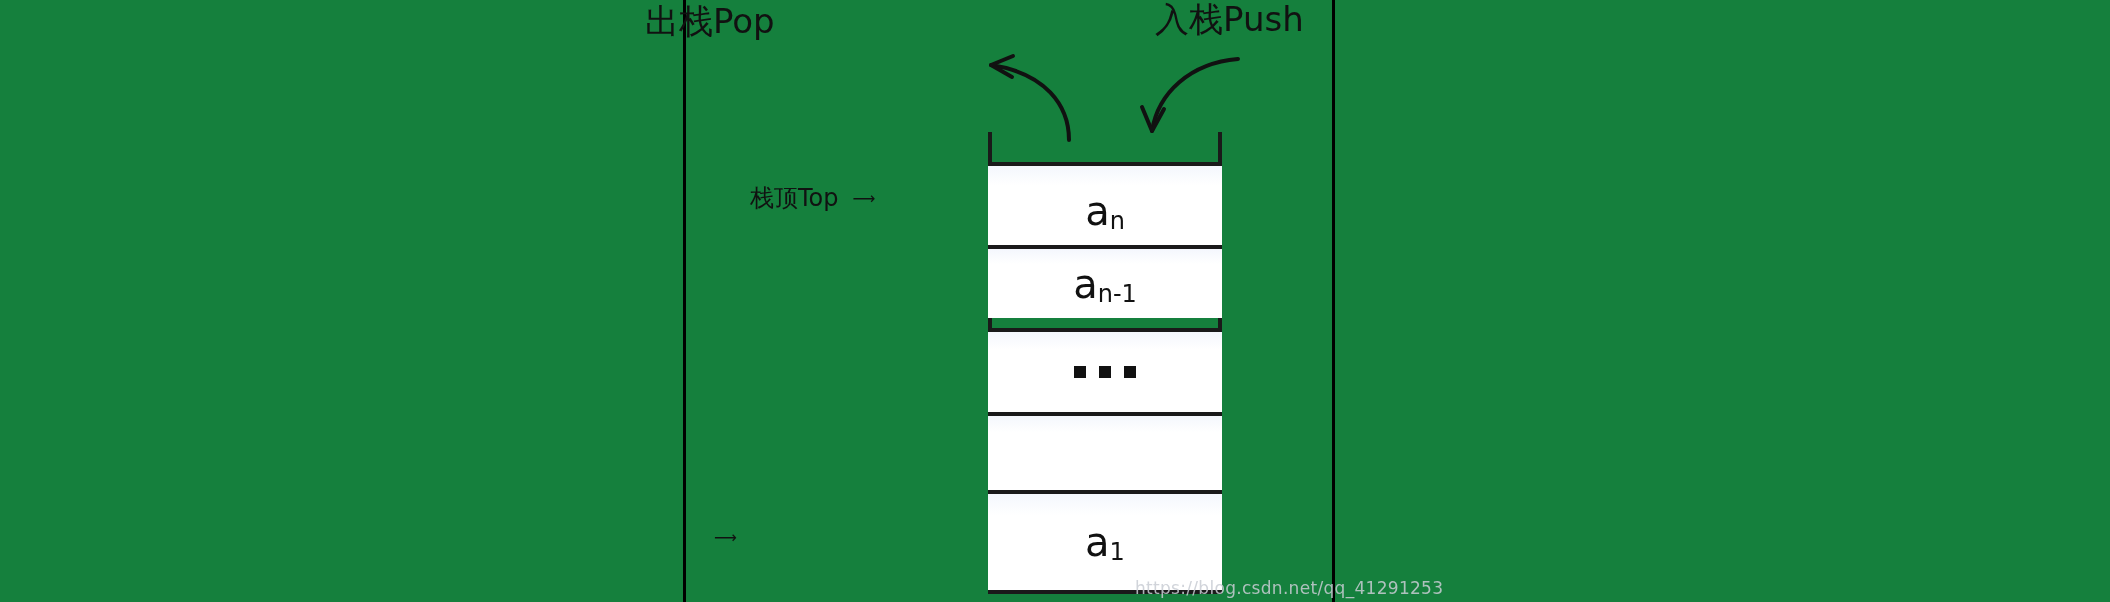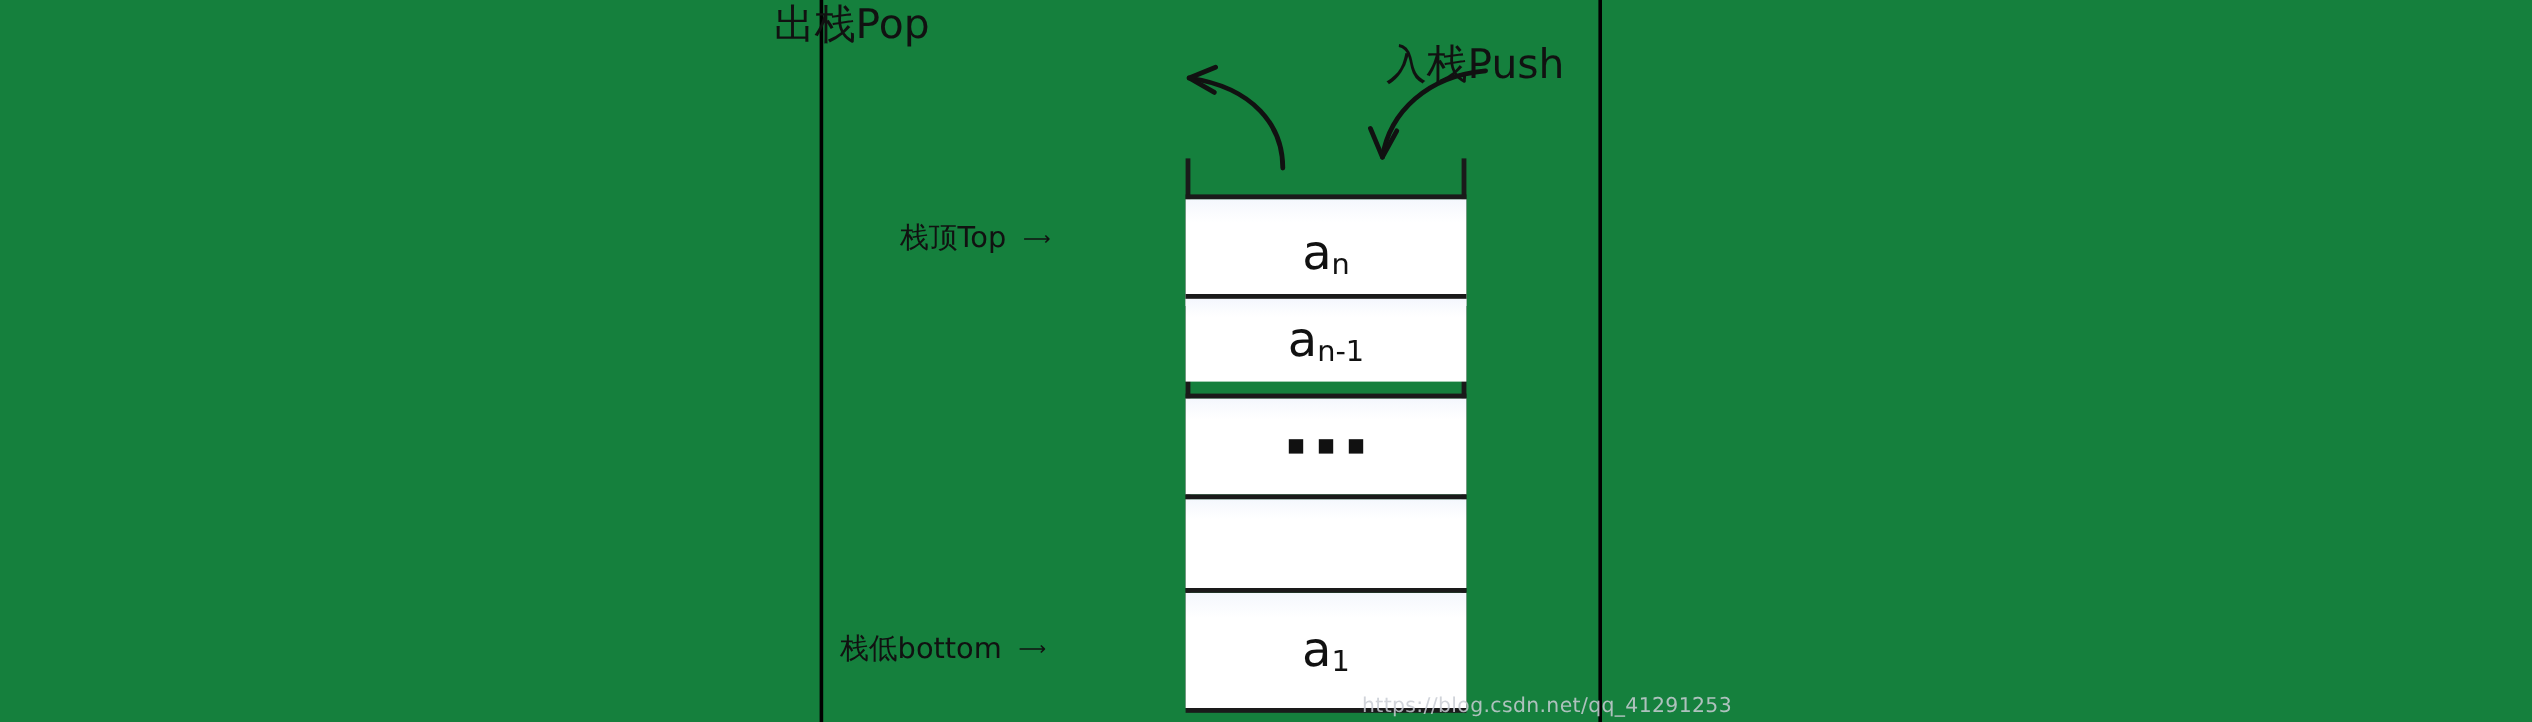--- a/index.html
+++ b/index.html
@@ -100,21 +100,21 @@
 
   
   .top-caption{
     position:absolute;
     font-size:34px;
     line-height:1;
     white-space:nowrap;
     color:#111111;
   }
   #caption-pop{left:645px;top:4px;}
-  #caption-push{left:1155px;top:2px;margin-top:35px;}
+  #caption-push{left:1155px;top:2px;}
 
   
   .side-pointer{
     position:absolute;
     display:flex;
     align-items:center;
     white-space:nowrap;
     color:#111111;
   }
   .side-pointer .side-text{
@@ -161,21 +161,20 @@
     <path d="M118 14 C 70 18, 38 48, 32 86" fill="none" stroke="#111111" stroke-width="4" stroke-linecap="round"></path>
     <path d="M32 86 L 22 62 M32 86 L 44 64" fill="none" stroke="#111111" stroke-width="4" stroke-linecap="round" stroke-linejoin="round"></path>
   </svg>
 
   <div class="side-pointer" id="pointer-top">
     <span class="side-text">栈顶Top</span>
     <span class="pointer-arrow">⟶</span>
   </div>
 
   <div class="side-pointer" id="pointer-bottom">
-    <span class="side-text">栈低bottom</span>
     <span class="pointer-arrow">⟶</span>
   </div>
 
   <div id="stack">
     <div class="stack-wall" id="stack-wall-left"></div>
     <div class="stack-wall" id="stack-wall-right"></div>
 
     <div class="cell" id="cell-top">
       <span class="cell-label"><span>a</span><sub>n</sub></span>
     </div>

